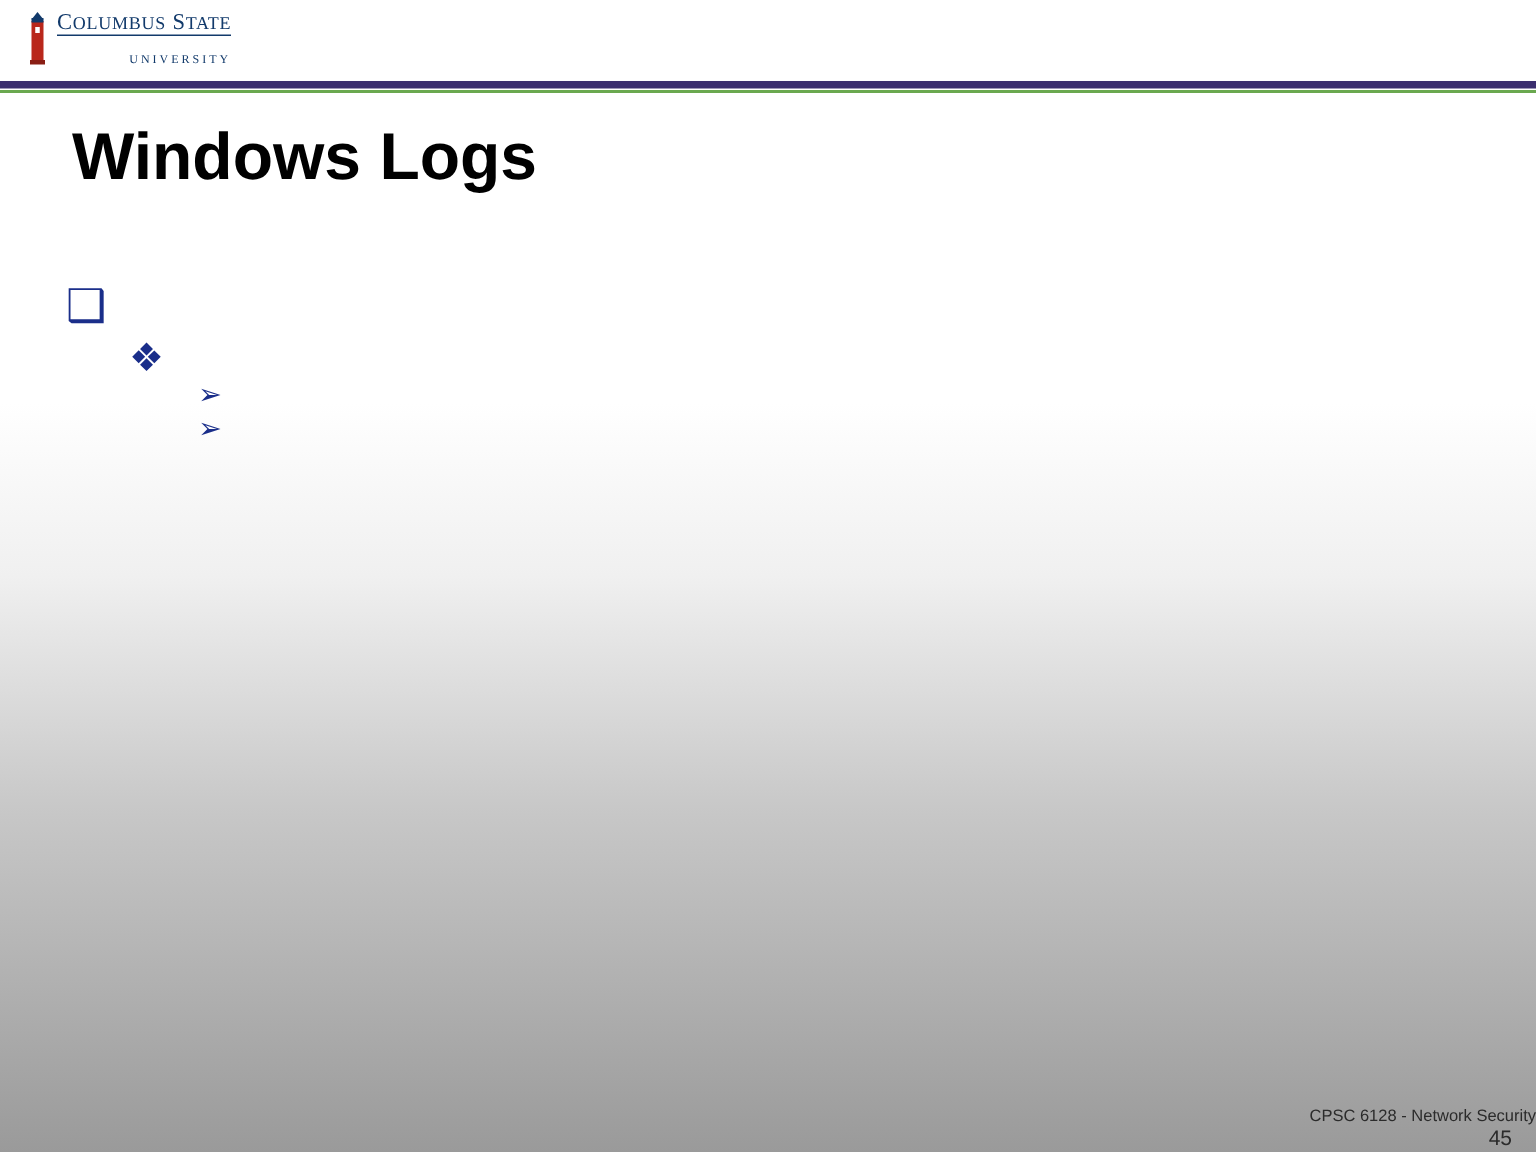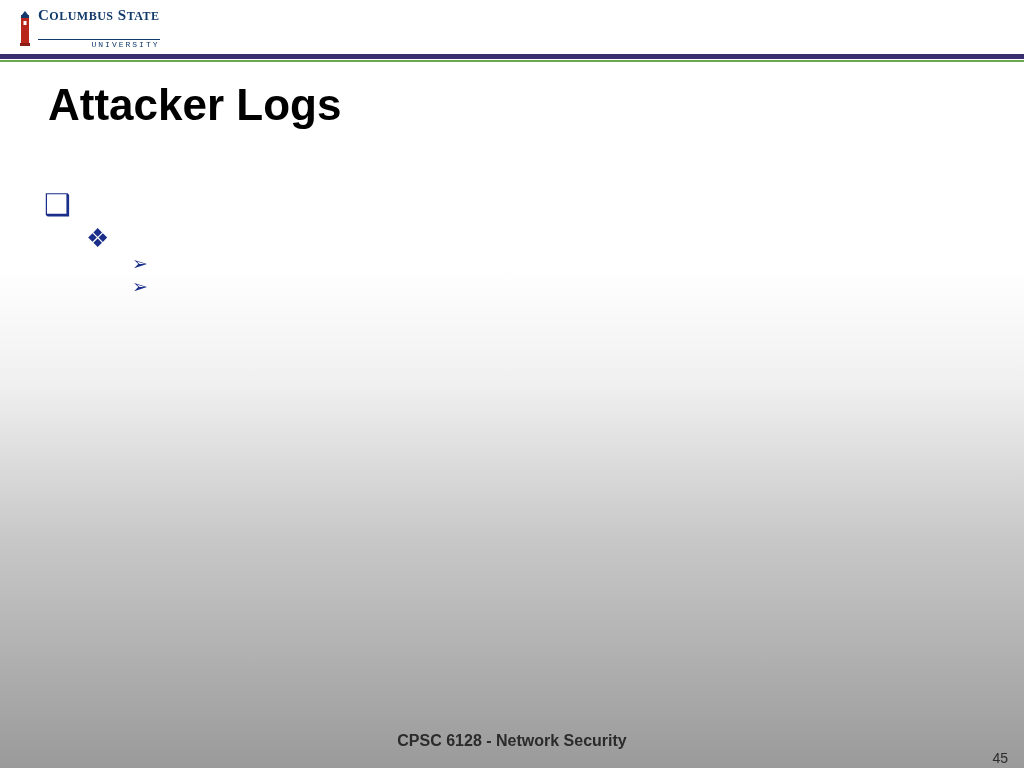--- a/index.html
+++ b/index.html
@@ -15,23 +15,23 @@
     background: #ffffff;
     position: relative;
     padding: 8px 0 0 18px;
   }
   .logo-wrap { display: flex; align-items: center; gap: 6px; }
   .tower {
     width: 14px; height: 36px; position: relative;
   }
   .tower svg { display: block; }
   .logo-text { display: flex; flex-direction: column; line-height: 1; }
-  .logo-line1 { font-family: Georgia, 'Times New Roman', serif; font-size: 15px; letter-spacing: 0.5px; color: #123a6b; font-weight: 700; }
+  .logo-line1 { font-family: Georgia, 'Times New Roman', serif; font-size: 15px; letter-spacing: 0.5px; color: #123a6b; font-weight: 400; }
   .logo-line1 .smallcaps { font-size: 12px; }
-  .logo-line2 { font-family: Liberation Mono, monospace; font-size: 8px; letter-spacing: 2px; color: #123a6b; text-align: right; margin-top: 16px; border-top: 0.5px solid #123a6b; padding-top: 1px; }
+  .logo-line2 { font-family: Liberation Serif, serif; font-size: 8px; letter-spacing: 2px; color: #123a6b; text-align: right; margin-top: 0; border-top: 0.5px solid #123a6b; padding-top: 12px; }
   .rule1 { height: 5px; background: #3b2e6f; width: 100%; }
   .rule2 { height: 2px; background: #6aa84f; width: 100%; margin-top: 1px; }
   .title {
     font-size: 44px;
     font-weight: bold;
     color: #000;
     margin: 18px 0 0 48px;
   }
   .content { margin-top: 58px; }
   .lvl1 {
@@ -51,24 +51,23 @@
     display: flex; align-items: baseline;
     margin-left: 132px;
     font-size: 21px; color: #000;
     margin-top: 4px;
   }
   .lvl3 .bullet { color: #1a2e8a; font-size: 19px; margin-right: 8px; line-height: 1; position: relative; top: 0px; }
   .footer-center {
     position: absolute;
     bottom: 18px;
     left: 0; right: 0;
-    text-align: center;
-    font-size: 16px;
+    text-align: right;
+    font-size: 11px;
     color: #2b2b2b;
-    font-weight: bold;
   }
   .page-num {
     position: absolute;
     bottom: 2px;
     right: 16px;
     font-size: 14px;
     color: #2b2b2b;
   }
 </style>
 </head>
@@ -92,21 +91,21 @@
           <span>C</span><span class="smallcaps">OLUMBUS</span><span> S</span><span class="smallcaps">TATE</span>
         </div>
         <div class="logo-line2">UNIVERSITY</div>
       </div>
     </div>
   </div>
 
   <div class="rule1"></div>
   <div class="rule2"></div>
 
-  <div class="title">Attacker Logs</div>
+  <div class="title">Windows Logs</div>
 
   <div class="content">
     <div class="lvl1">
       <span class="bullet">❑</span>
     </div>
     <div class="lvl2">
       <span class="bullet">❖</span>
     </div>
     <div class="lvl3">
       <span class="bullet">➢</span>

